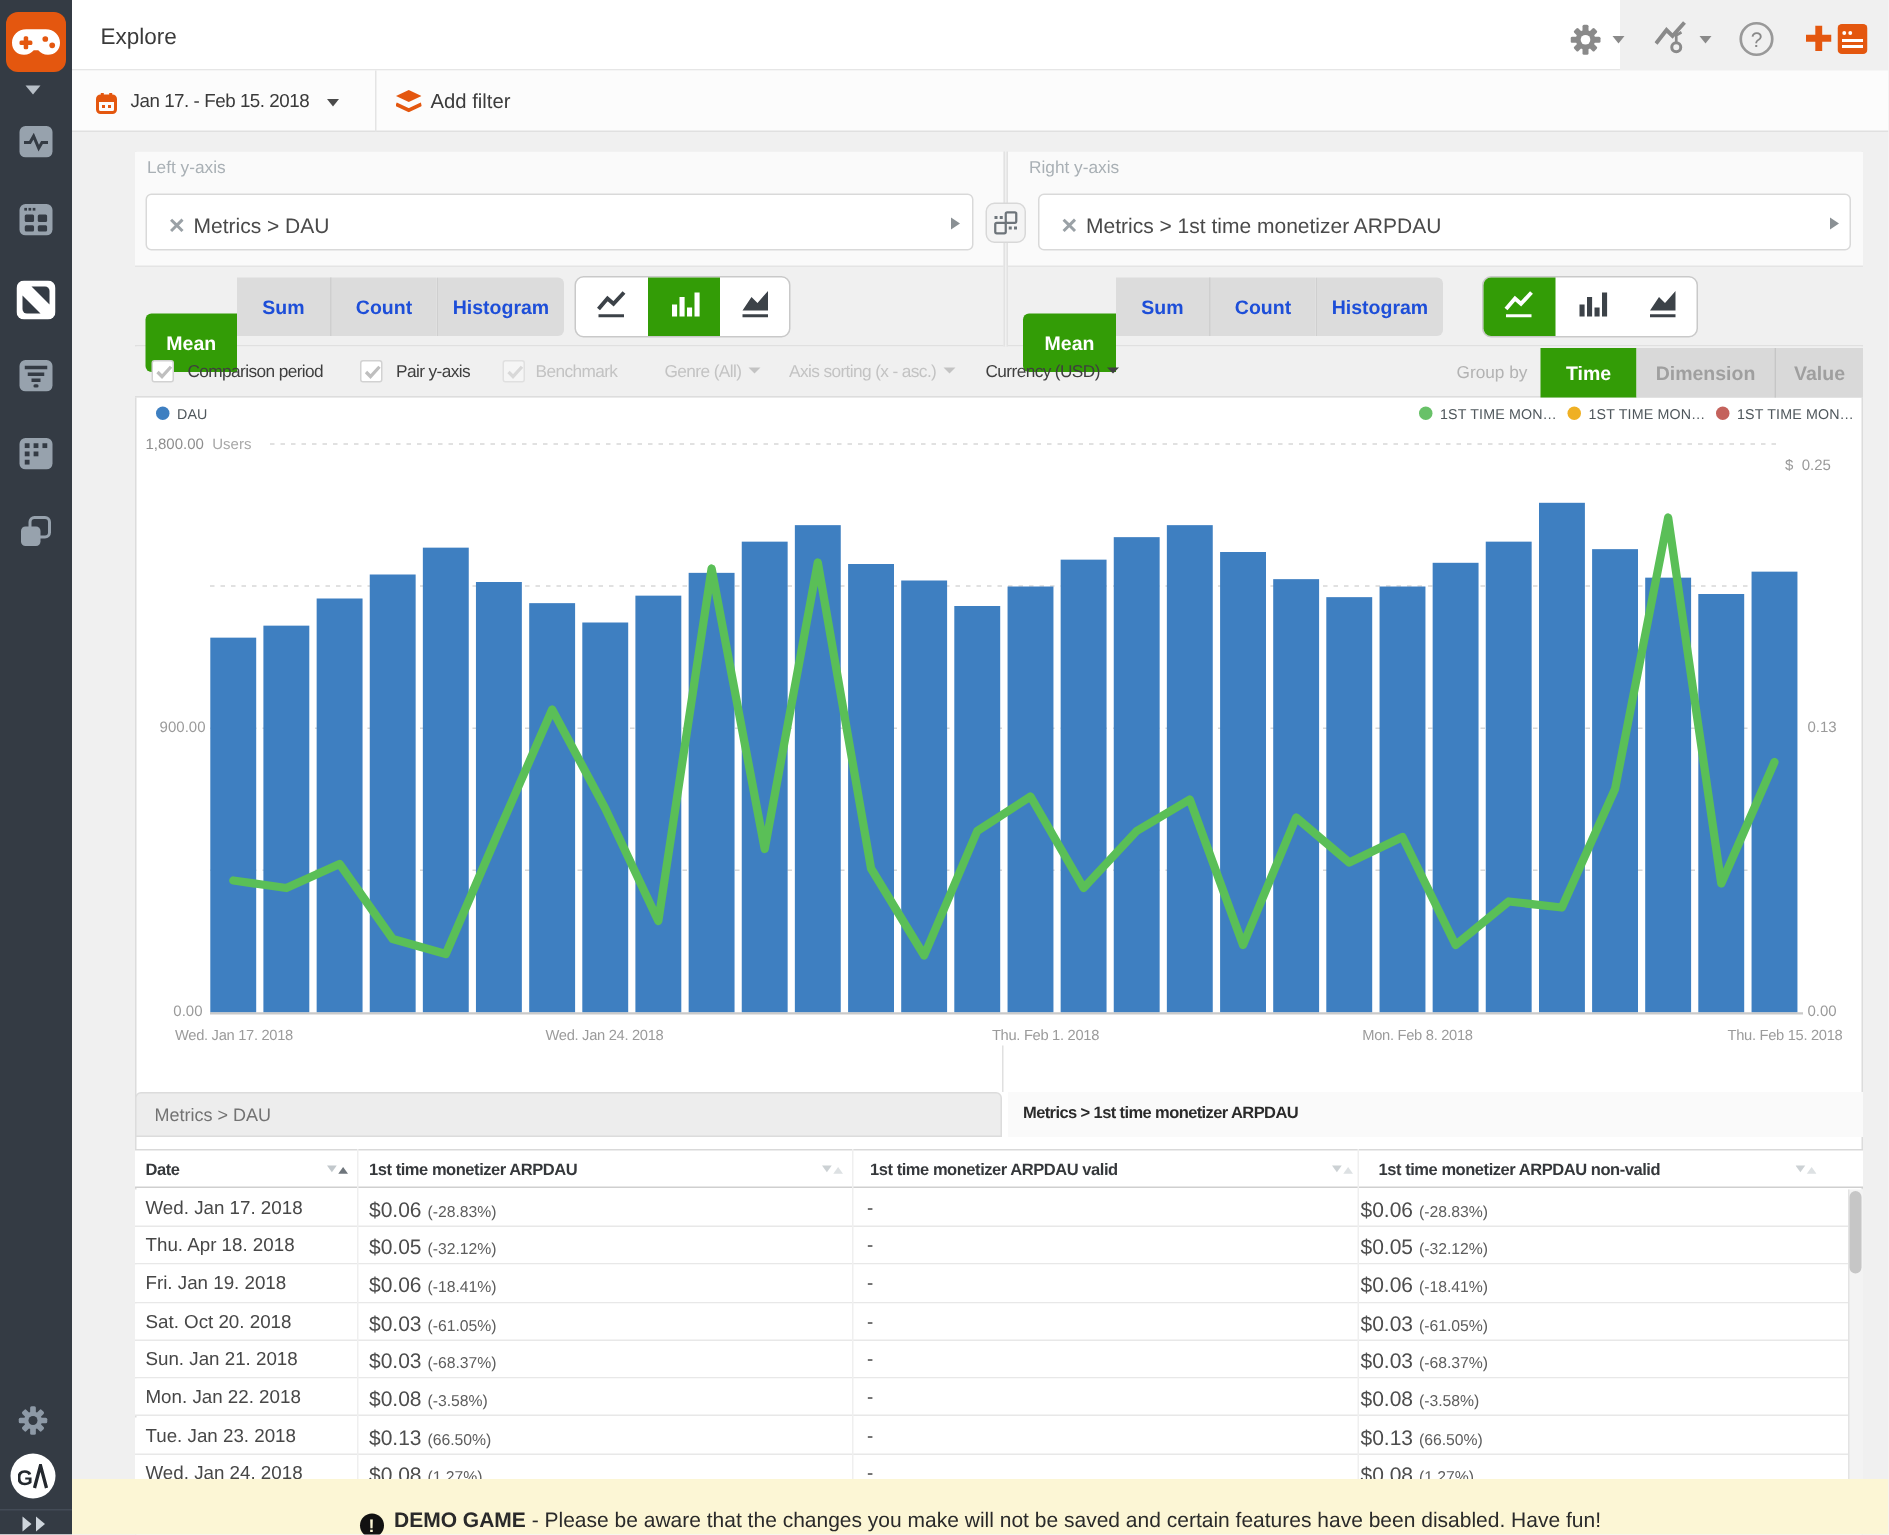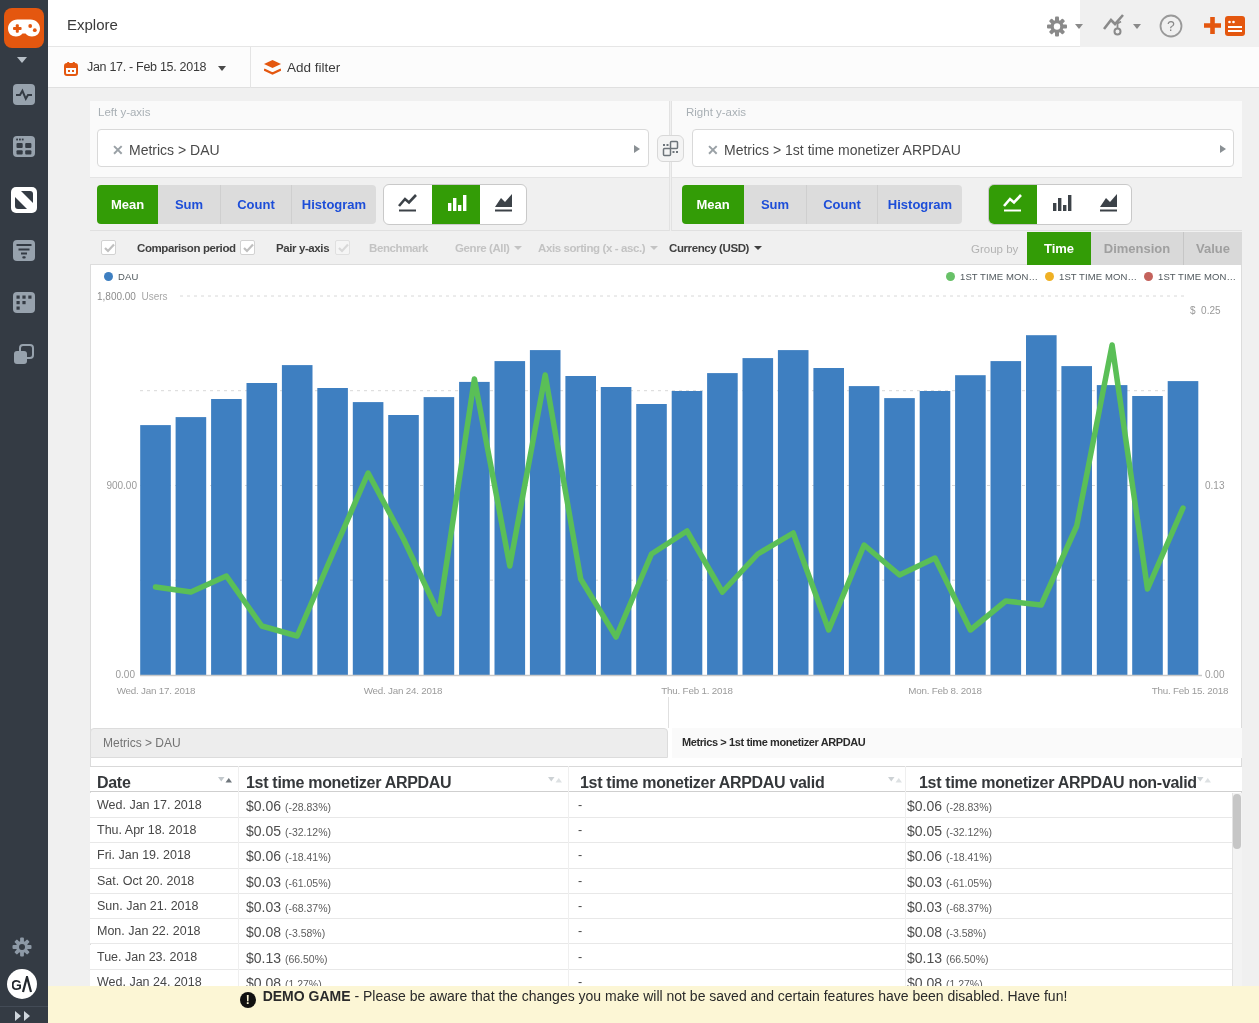--- a/index.html
+++ b/index.html
@@ -20,48 +20,48 @@
 #stripA { top:101px; height:77px; background:#fafafa; border-bottom:1px solid #e4e4e4; }
 #stripB { top:178px; height:53px; background:#f0f0f0; border-bottom:1px solid #e0e0e0; }
 #stripC { top:231px; height:34px; background:#f0f0f0; border-bottom:1px solid #dddddd; }
 #vdiv { left:669px; top:101px; width:3px; height:130px; background:#f0f0f0; border-left:1px solid #e2e2e2; border-right:1px solid #e2e2e2; }
 .ylab { font-size:11.5px; color:#a9b0b5; }
 .sel { background:#fff; border:1px solid #d9d9d9; border-radius:4px; height:38px; }
 .sel .x { position:absolute; top:12px; font-size:14px; color:#9aa1a6; font-weight:bold; }
 .sel .tx { position:absolute; top:12px; font-size:14px; color:#4a4a4a; }
 .sel .car { position:absolute; top:15px; width:0; height:0; border-left:6px solid #8a9094; border-top:4.5px solid transparent; border-bottom:4.5px solid transparent; }
 .btn { position:absolute; height:39px; line-height:39px; text-align:center; font-size:13px; font-weight:bold; }
-.bgreen { background:#339c06; color:#fff; }
+.bgreen { background:#339c06; color:#fff;margin-top:24px; }
 .bgray { background:#dcdcdc; color:#1d4ed8; border-left:1px solid #cfcfcf; }
 .chgrp { position:absolute; height:41px; background:#fff; border:1px solid #c9c9c9; border-radius:6px; }
 .chseg { position:absolute; top:0; width:48px; height:39px; }
 .cb { position:absolute; width:15px; height:15px; background:#fff; border:1px solid #d2d2d2; border-radius:2px; top:240px; }
 .cb svg { position:absolute; left:1px; top:2px; }
-.cblab { position:absolute; top:242px; font-size:11.5px; font-weight:bold; color:#3f3f3f; letter-spacing:-0.4px;margin-left:12px; }
+.cblab { position:absolute; top:242px; font-size:11.5px; font-weight:normal; color:#3f3f3f; letter-spacing:-0.4px; }
 .cbmut { color:#c3c3c3; }
 .dcaret { display:inline-block; width:0; height:0; border-top:4px solid #c3c3c3; border-left:4px solid transparent; border-right:4px solid transparent; margin-left:5px; vertical-align:2px; }
 .gbtn { position:absolute; top:232px; height:33px; line-height:33px; text-align:center; font-size:13px; font-weight:bold; }
 
 .leg { position:absolute; font-size:9.5px; color:#50585d; letter-spacing:.1px; }
 .dot { display:inline-block; width:9px; height:9px; border-radius:50%; margin-right:5px; vertical-align:-1px; }
 .axl { position:absolute; font-size:10px; color:#9a9a9a; }
 .xlab { position:absolute; top:685px; font-size:9.8px; letter-spacing:-0.2px; color:#9b9b9b; width:120px; text-align:center; }
 
 #tab1 { left:90px; top:728px; width:578px; height:30px; background:#ededed; border:1px solid #dcdcdc; border-radius:4px 4px 0 0; font-size:12px; color:#737373; line-height:29px; padding-left:12px; }
 #tab2 { left:672px; top:728px; width:570px; height:30px; background:#fafafa; font-size:11px; font-weight:bold; color:#2b2b2b; letter-spacing:-0.4px; line-height:29px; padding-left:10px; }
 #thead { left:90px; top:766px; width:1152px; height:26px; background:#fff; border-top:1px solid #d9d9d9; border-bottom:1px solid #cfcfcf; }
-.th { position:absolute; top:7px; font-size:16px; font-weight:bold; color:#35383b; letter-spacing:-0.3px; }
+.th { position:absolute; top:7px; font-size:11px; font-weight:bold; color:#35383b; letter-spacing:-0.3px; }
 .sortic { position:absolute; top:9px; }
 .trow { position:absolute; left:90px; width:1152px; height:25.3px; background:#fff; border-bottom:1px solid #e8e8e8; }
 .td { position:absolute; top:5px; font-size:12.5px; color:#474747; }
 .money { font-size:14px; color:#4d4d4d; }
 .pct { font-size:10.5px; color:#5d5d5d; }
 .colline { position:absolute; top:766px; width:1px; height:220px; background:#efefef; }
 
-#banner { left:48px; top:986px; width:1211px; height:37px; background:#fcf6d5; z-index:40; text-align:center; font-size:14px; color:#2a2a2a; padding-top:2px; }
+#banner { left:48px; top:986px; width:1211px; height:37px; background:#fcf6d5; z-index:40; text-align:center; font-size:14px; color:#2a2a2a; padding-top:19px; }
 </style>
 </head>
 <body>
 <div id="stage">
 <div class="abs" id="panel"></div>
 <div class="abs strip" id="stripA"></div>
 <div class="abs strip" id="stripB"></div>
 <div class="abs strip" id="stripC"></div>
 <div class="abs" id="vdiv"></div>
 <div class="abs ylab" style="left:98px;top:106px;">Left y-axis</div>

